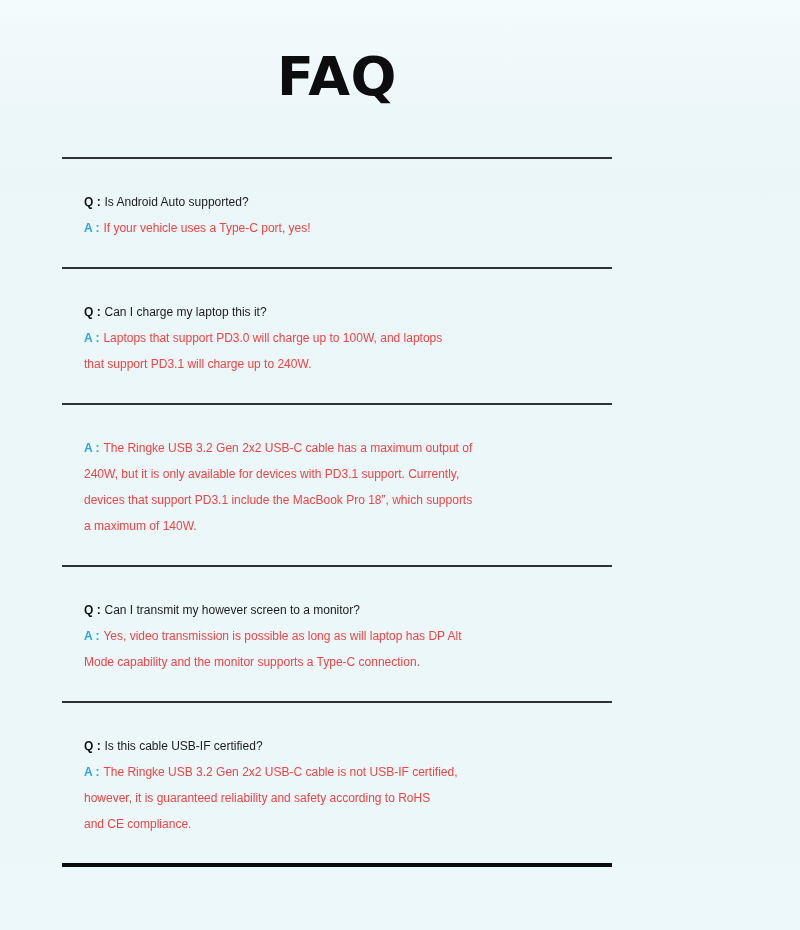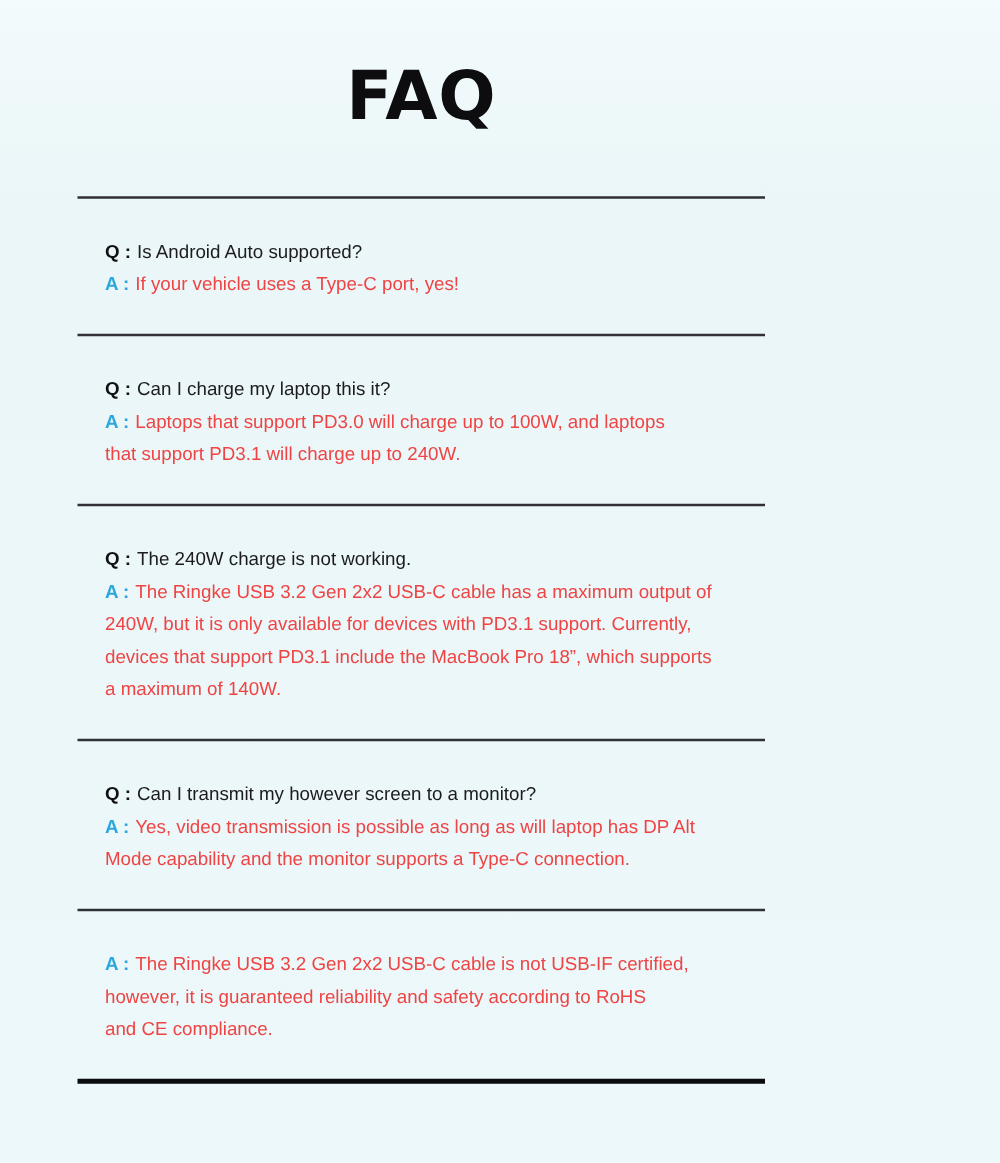--- a/index.html
+++ b/index.html
@@ -47,21 +47,21 @@
     border: none;
     border-top: 4px solid #0c0c0e;
     margin: 0;
   }
 
   .faq-item {
     padding: 30px 0 26px 22px;
   }
 
   .question, .answer {
-    font-size: 15px;
+    font-size: 12px;
     line-height: 26px;
   }
 
   .question { color: #1c1c1e; }
 
   .q-prefix {
     font-weight: bold;
     color: #111113;
   }
 
@@ -111,23 +111,20 @@
     </p>
     <p class="answer">
       <span class="a-prefix">A :</span><span class="a-text">Laptops that support PD3.0 will charge up to 100W, and laptops
 that support PD3.1 will charge up to 240W.</span>
     </p>
   </section>
 
   <hr class="divider">
 
   <section class="faq-item">
-    <p class="question">
-      <span class="q-prefix">Q :</span><span class="q-text">The 240W charge is not working.</span>
-    </p>
     <p class="answer">
       <span class="a-prefix">A :</span><span class="a-text">The Ringke USB 3.2 Gen 2x2 USB-C cable has a maximum output of
 240W, but it is only available for devices with PD3.1 support. Currently,
 devices that support PD3.1 include the MacBook Pro 18”, which supports
 a maximum of 140W.</span>
     </p>
   </section>
 
   <hr class="divider">
 
@@ -137,20 +134,23 @@
     </p>
     <p class="answer">
       <span class="a-prefix">A :</span><span class="a-text">Yes, video transmission is possible as long as will laptop has DP Alt
 Mode capability and the monitor supports a Type-C connection.</span>
     </p>
   </section>
 
   <hr class="divider">
 
   <section class="faq-item">
+    <p class="question">
+      <span class="q-prefix">Q :</span><span class="q-text">Is this cable USB-IF certified?</span>
+    </p>
     <p class="answer">
       <span class="a-prefix">A :</span><span class="a-text">The Ringke USB 3.2 Gen 2x2 USB-C cable is not USB-IF certified,
 however, it is guaranteed reliability and safety according to RoHS
 and CE compliance.</span>
     </p>
   </section>
 
   <hr class="divider-final">
 
 </div>

